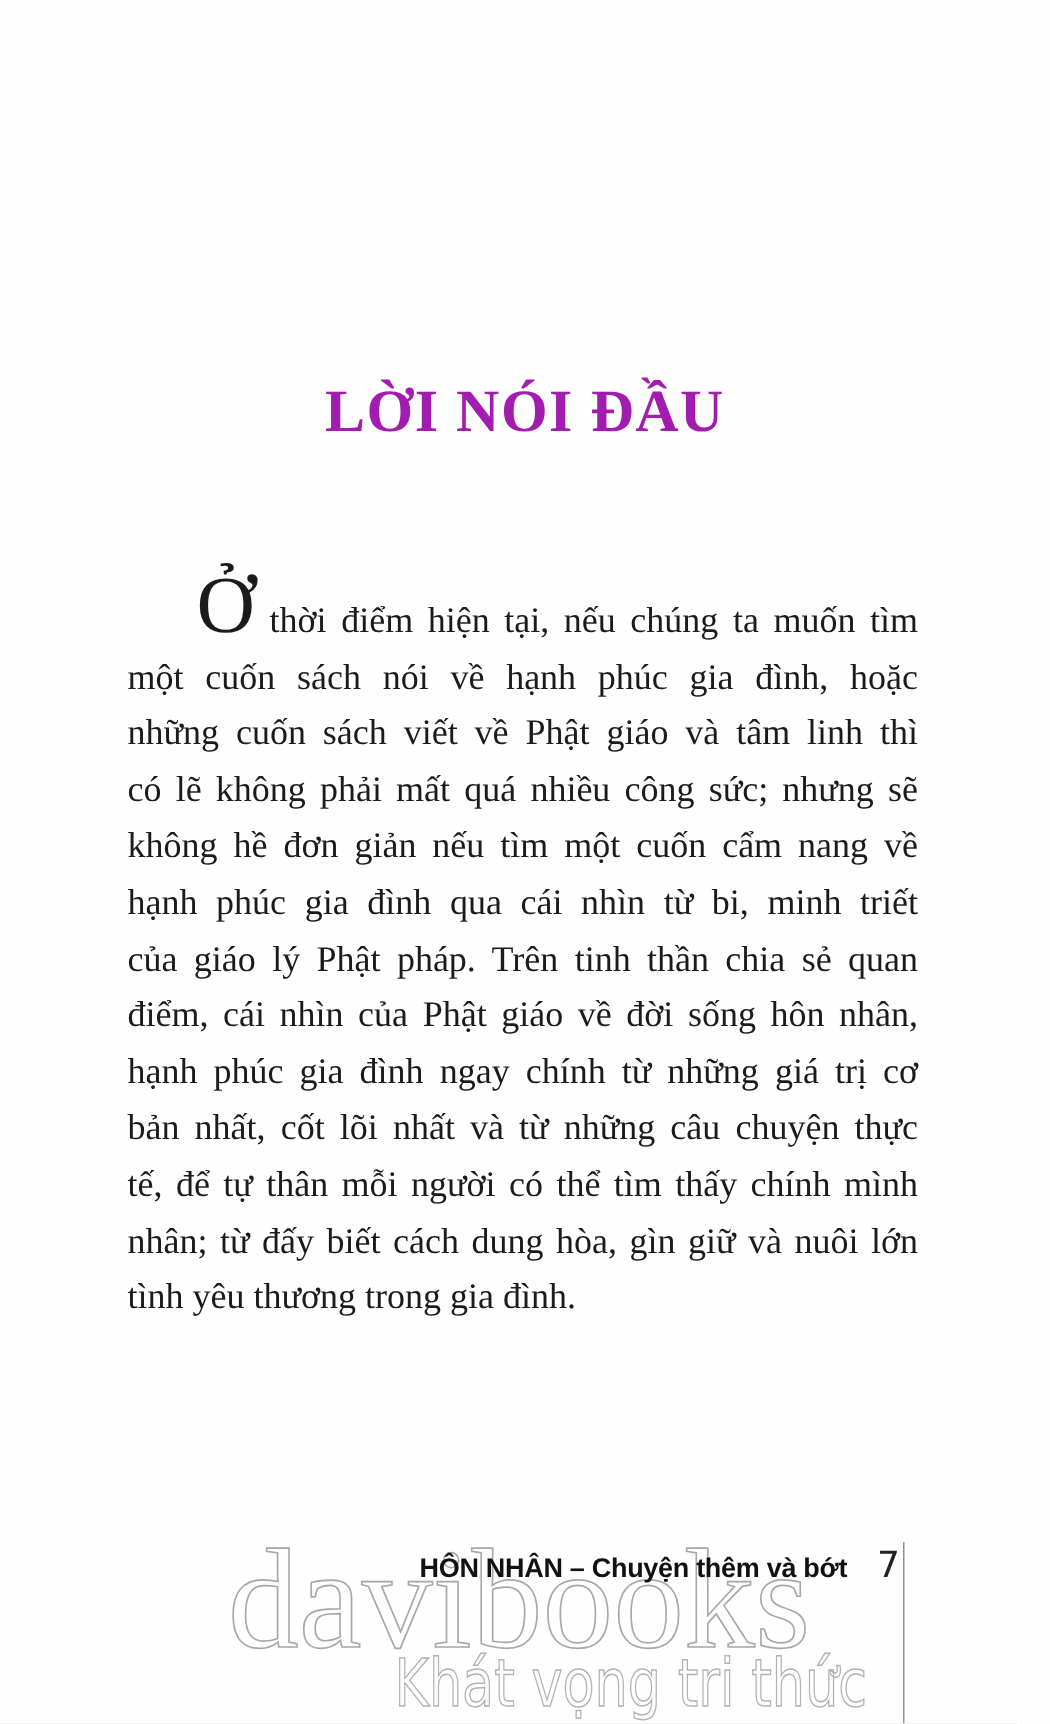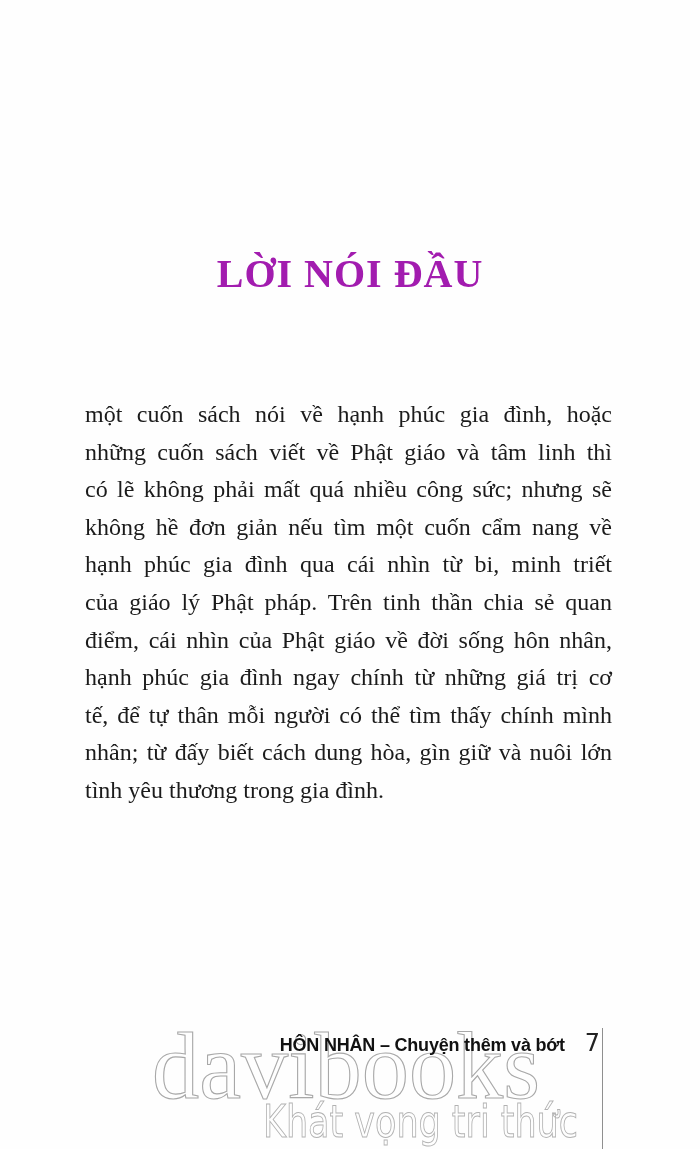--- a/index.html
+++ b/index.html
@@ -86,28 +86,30 @@
 <div class="page">
 
   <svg class="watermark" viewBox="0 0 700 1149" xmlns="http://www.w3.org/2000/svg" aria-hidden="true">
     <text x="152" y="1098" textLength="388" lengthAdjust="spacingAndGlyphs" font-family="Liberation Serif, serif" font-size="95" fill="none" stroke="#a8a8a8" stroke-width="1.1">davibooks</text>
     <text x="263" y="1137" textLength="315" lengthAdjust="spacingAndGlyphs" font-family="DejaVu Sans, sans-serif" font-size="44" fill="none" stroke="#b2b2b2" stroke-width="1">Khát vọng tri thức</text>
   </svg>
 
   <h1 class="title">LỜI NÓI ĐẦU</h1>
 
   <div class="body-block">
+      <div class="line indent"><span class="seg-initial">Ở</span><span> thời điểm hiện tại, nếu chúng ta muốn tìm</span></div>
       <div class="line"><span>một cuốn sách nói về hạnh phúc gia đình, hoặc</span></div>
       <div class="line"><span>những cuốn sách viết về Phật giáo và tâm linh thì</span></div>
       <div class="line"><span>có lẽ không phải mất quá nhiều công sức; nhưng sẽ</span></div>
       <div class="line"><span>không hề đơn giản nếu tìm một cuốn cẩm nang về</span></div>
       <div class="line"><span>hạnh phúc gia đình qua cái nhìn từ bi, minh triết</span></div>
       <div class="line"><span>của giáo lý Phật pháp. Trên tinh thần chia sẻ quan</span></div>
       <div class="line"><span>điểm, cái nhìn của Phật giáo về đời sống hôn nhân,</span></div>
       <div class="line"><span>hạnh phúc gia đình ngay chính từ những giá trị cơ</span></div>
+      <div class="line"><span>bản nhất, cốt lõi nhất và từ những câu chuyện thực</span></div>
       <div class="line"><span>tế, để tự thân mỗi người có thể tìm thấy chính mình</span></div>
       <div class="line"><span>nhân; từ đấy biết cách dung hòa, gìn giữ và nuôi lớn</span></div>
       <div class="line last"><span>tình yêu thương trong gia đình.</span></div>
     </div>
 
   <div class="footer">
     <span class="running">HÔN NHÂN – Chuyện thêm và bớt</span><span class="pagenum">7</span>
   </div>
 
   <div class="edge-line"></div>

